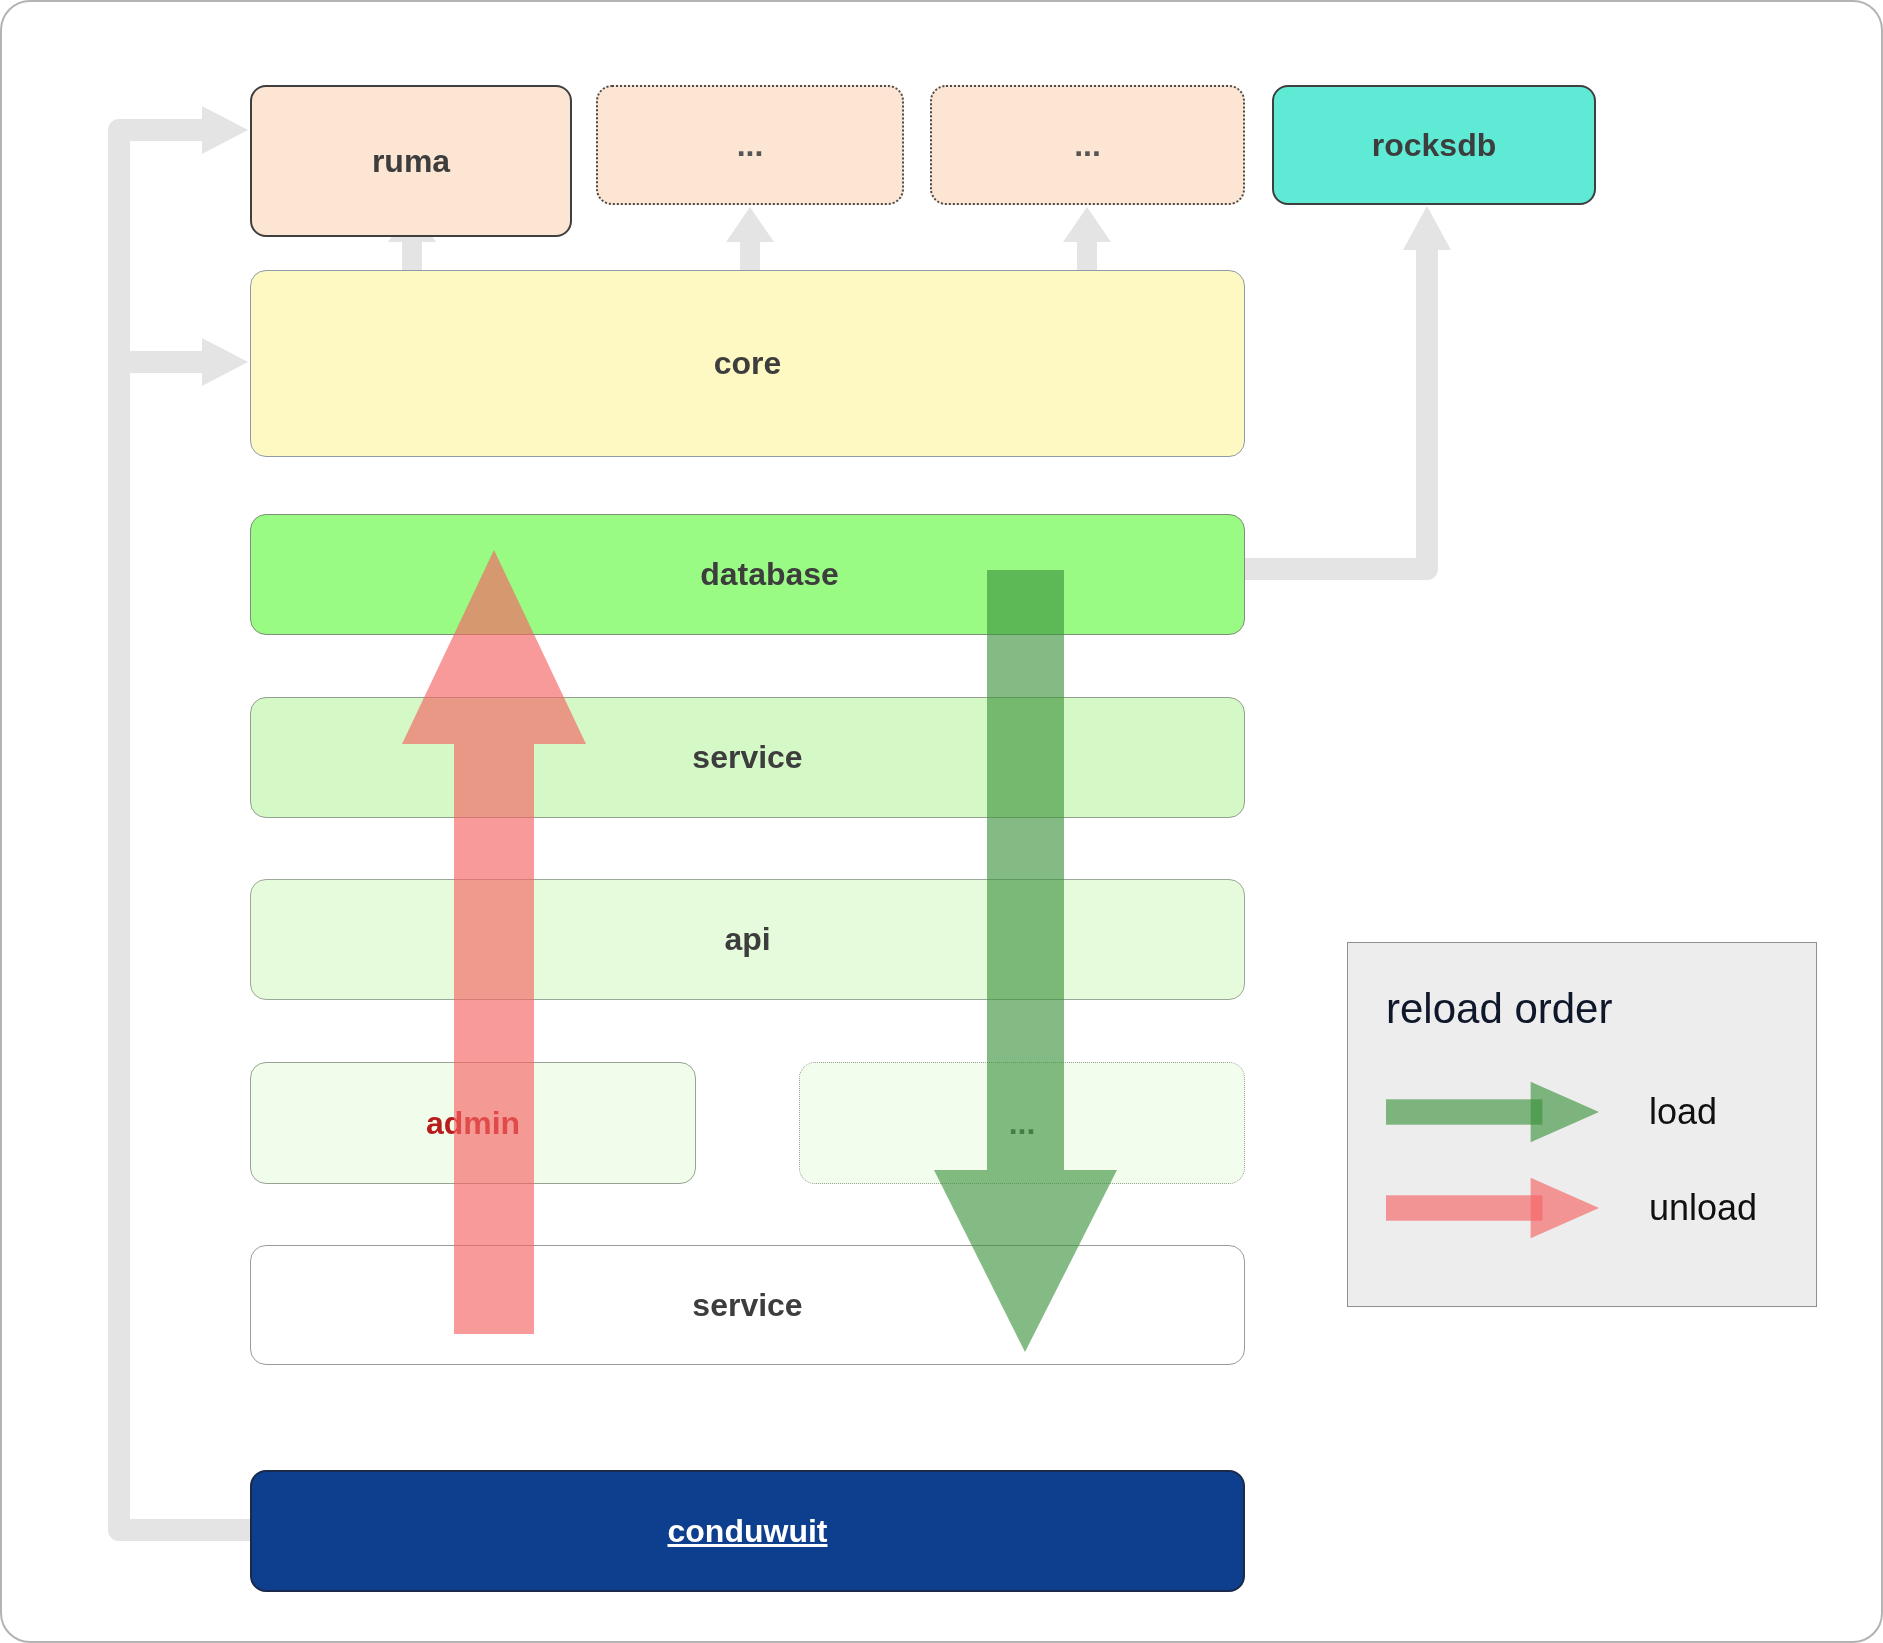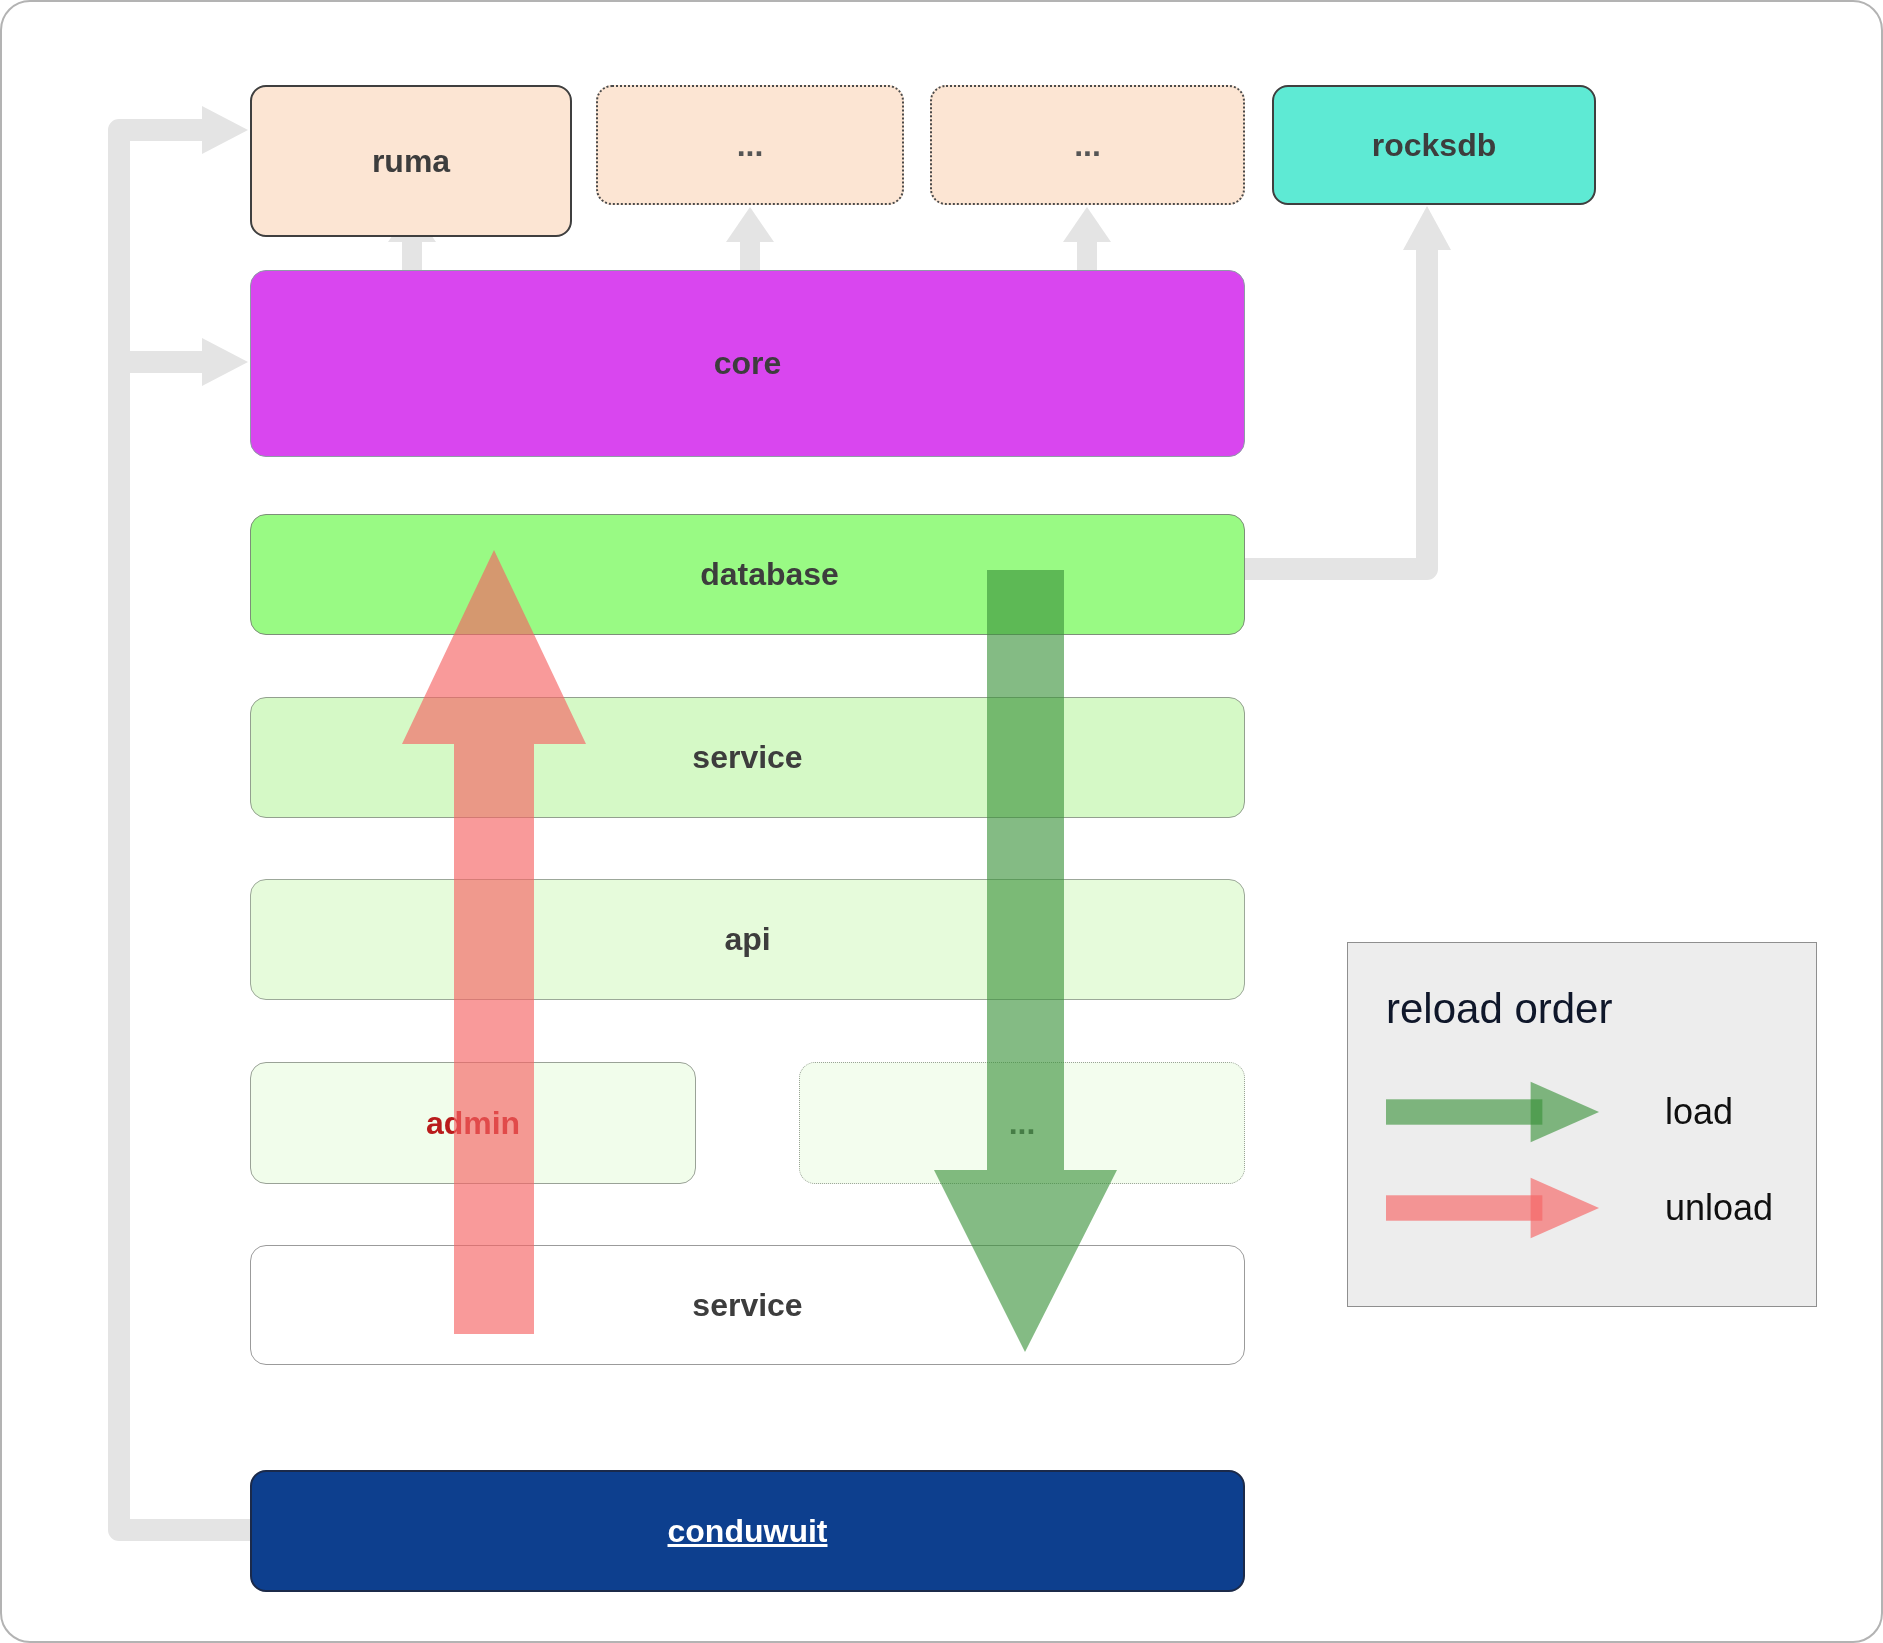--- a/index.html
+++ b/index.html
@@ -13,36 +13,36 @@
 
   .box {
     position:absolute; display:flex; align-items:center; justify-content:center;
     font-size:32px; font-weight:600; color:#3d3d3d;
     border-radius:16px; box-sizing:border-box; z-index:2;
   }
   .b-ruma      { left:248px; top:83px;  width:322px; height:152px; background:#fce5d3; border:2px solid #3f3f3f; }
   .b-dots1     { left:594px; top:83px;  width:308px; height:120px; background:#fce5d3; border:2px dotted #4a4a4a; color:#555; }
   .b-dots2     { left:928px; top:83px;  width:315px; height:120px; background:#fce5d3; border:2px dotted #4a4a4a; color:#555; }
   .b-rocksdb   { left:1270px;top:83px;  width:324px; height:120px; background:#5eead4; border:2px solid #3f3f3f; }
-  .b-core      { left:248px; top:268px; width:995px; height:187px; background:#d946ef; border:1.5px solid #8e9ba6; }
+  .b-core      { left:248px; top:268px; width:995px; height:187px; background:#fef9c3; border:1.5px solid #8e9ba6; }
   .b-database  { left:248px; top:512px; width:995px; height:121px; background:#99fa84; border:1.5px solid #7d8e79;padding-left:44px; }
   .b-service   { left:248px; top:695px; width:995px; height:121px; background:#d5f9c6; border:1.5px solid #93a08f; }
   .b-api       { left:248px; top:877px; width:995px; height:121px; background:#e6fbdb; border:1.5px solid #9ca899; }
   .b-admin     { left:248px; top:1060px;width:446px; height:122px; background:#f1fdeb; border:1.5px solid #9aa297; color:#b91c1c; }
   .b-dots3     { left:797px; top:1060px;width:446px; height:122px; background:#f3fdee; border:1.5px dotted #9aa297; color:#5c5c5c; }
   .b-router    { left:248px; top:1243px;width:995px; height:120px; background:#ffffff; border:1.5px solid #9b9b9b; }
   .b-conduwuit { left:248px; top:1468px;width:995px; height:122px; background:#0d3f8e; border:2px solid #1b2a4a; color:#ffffff; font-weight:700;text-decoration:underline; }
 
   .legend {
     position:absolute; left:1345px; top:940px; width:470px; height:365px;
     background:#ededed; border:1px solid #8f8f8f; box-sizing:border-box; z-index:2;
     display:flex; flex-direction:column; padding:34px 38px; gap:26px;
   }
   .legend-title { text-align:left; font-size:42px; color:#0f172a; margin:8px 0 18px 0; font-weight:400; }
-  .legend-row { display:flex; align-items:center; gap:64px; }
+  .legend-row { display:flex; align-items:center; gap:48px; }
   .legend-arrow { width:215px; height:70px; flex:0 0 auto; }
   .legend-label { font-size:36px; color:#101010; }
 </style>
 </head>
 <body>
 
 <div class="canvas">
 
   <svg class="layer under" viewBox="0 0 1883 1643" width="1883" height="1643" aria-hidden="true">
     <g fill="none" stroke-width="22" stroke-linejoin="round" stroke="#e4e4e4">

